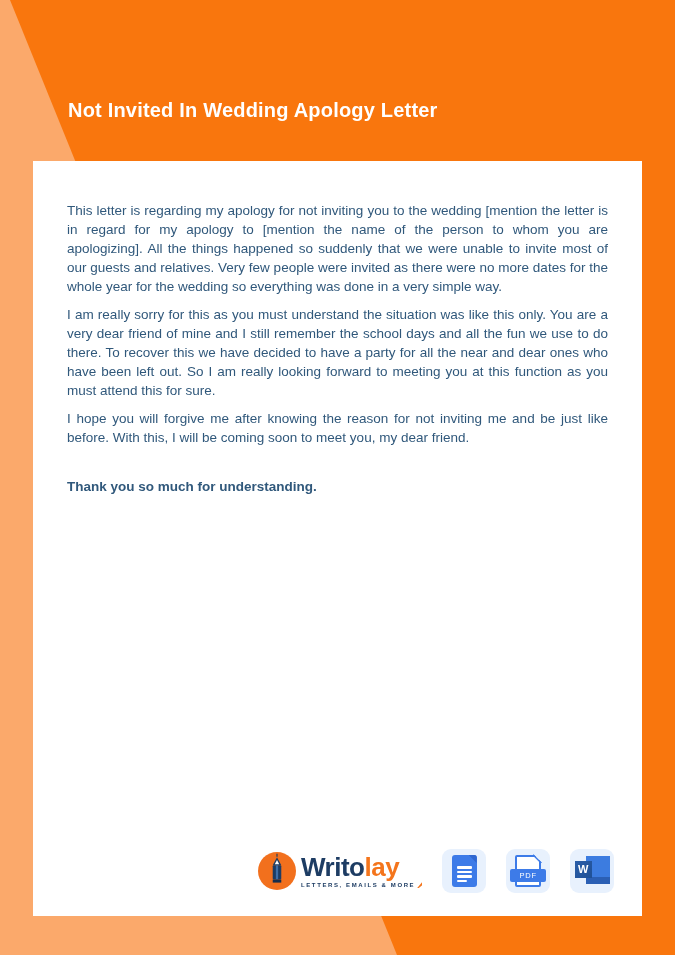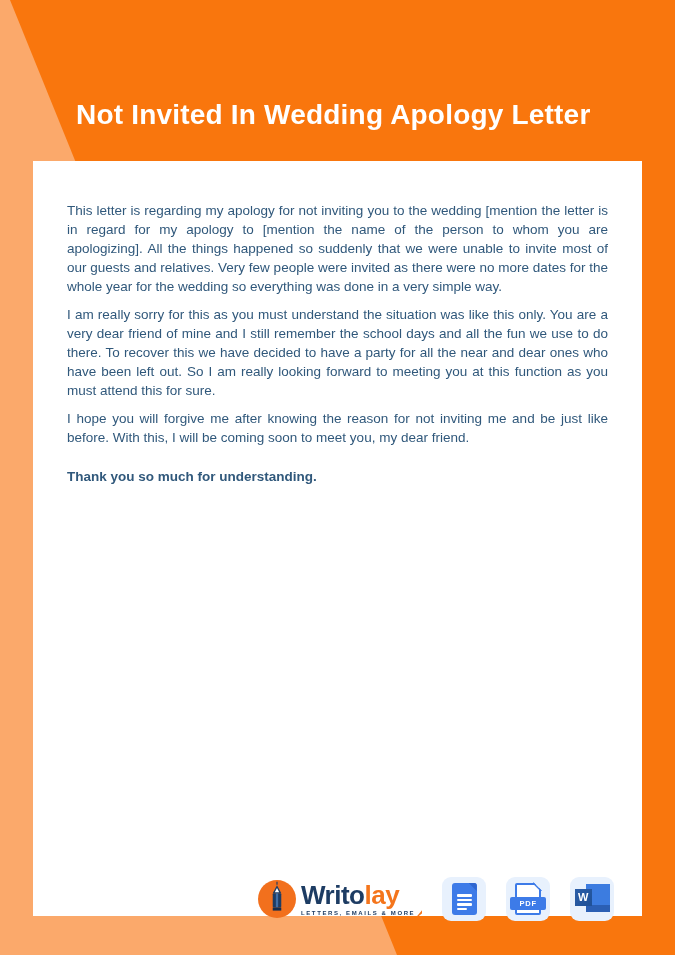--- a/index.html
+++ b/index.html
@@ -25,40 +25,40 @@
   .page{
     position:relative;width:675px;height:955px;overflow:hidden;
     background:var(--background-orange);
   }
   .light-wedge{
     position:absolute;inset:0;
     background:var(--background-light-orange);
     clip-path:polygon(0 0,10px 0,397px 100%,0 100%);
   }
   .title{
-    position:absolute;left:76px;top:99px;
+    position:absolute;left:68px;top:99px;
     color:var(--title-white);
-    font-size:28px;font-weight:700;letter-spacing:.2px;
+    font-size:20px;font-weight:700;letter-spacing:.2px;
     white-space:nowrap;
   }
   .card{
     position:absolute;left:33px;top:161px;width:609px;height:755px;
     background:var(--card-white);
     padding:40px 34px 0 34px;
   }
   .card p{
     color:var(--body-text);
     font-size:13.5px;line-height:19px;
     text-align:justify;
     margin:0 0 9px 0;
   }
-  .card p.closing{font-weight:700;text-align:left;margin:20px 0 0 0;}
+  .card p.closing{font-weight:700;text-align:left;margin:30px 0 0 0;}
 
   .footer{
-    position:absolute;left:225px;top:716px;height:44px;
+    position:absolute;left:225px;top:688px;height:44px;
     display:flex;align-items:center;gap:20px;
   }
   .brand{display:flex;align-items:center;gap:5px;text-decoration:none;cursor:pointer;}
   .brand-circle{width:38px;height:38px;display:block;}
   .brand-textcol{display:flex;flex-direction:column;}
   .brand-name{font-size:26px;font-weight:800;line-height:26px;letter-spacing:-0.5px;color:var(--brand-navy);}
   .brand-name .lay{color:var(--brand-orange);}
   .brand-tagline{
     margin-top:2px;font-size:6px;font-weight:700;letter-spacing:1.6px;
     color:var(--brand-navy);white-space:nowrap;display:flex;align-items:center;gap:2px;
@@ -91,21 +91,21 @@
     position:absolute;right:2px;top:-1px;width:11px;height:11px;background:var(--icon-tile-bg);
     clip-path:polygon(0 0,100% 0,100% 100%);
   }
   .pdf-fold-line{
     position:absolute;right:3px;top:0px;width:9px;height:9px;background:var(--pdf-blue);
     clip-path:polygon(0 0,100% 100%,78% 100%,0 22%);
   }
   .pdf-ribbon{
     position:absolute;left:-1px;top:15px;width:36px;height:13px;background:var(--pdf-blue);
     border-radius:2px;display:flex;align-items:center;justify-content:center;
-    color:#fff;font-size:7.5px;font-weight:700;letter-spacing:.8px;
+    color:#fff;font-size:7.5px;font-weight:400;letter-spacing:.8px;
   }
 
   
   .word-wrap{position:relative;width:35px;height:31px;}
   .word-page{position:absolute;right:0;top:0;width:24px;height:28px;background:var(--word-page-blue);}
   .word-page-dark{position:absolute;right:0;top:21px;width:24px;height:7px;background:var(--word-page-dark);}
   .word-square{
     position:absolute;left:0;top:5px;width:17px;height:17px;
     background:linear-gradient(135deg,#2A5DA8,var(--word-square-blue));
     display:flex;align-items:center;justify-content:center;

